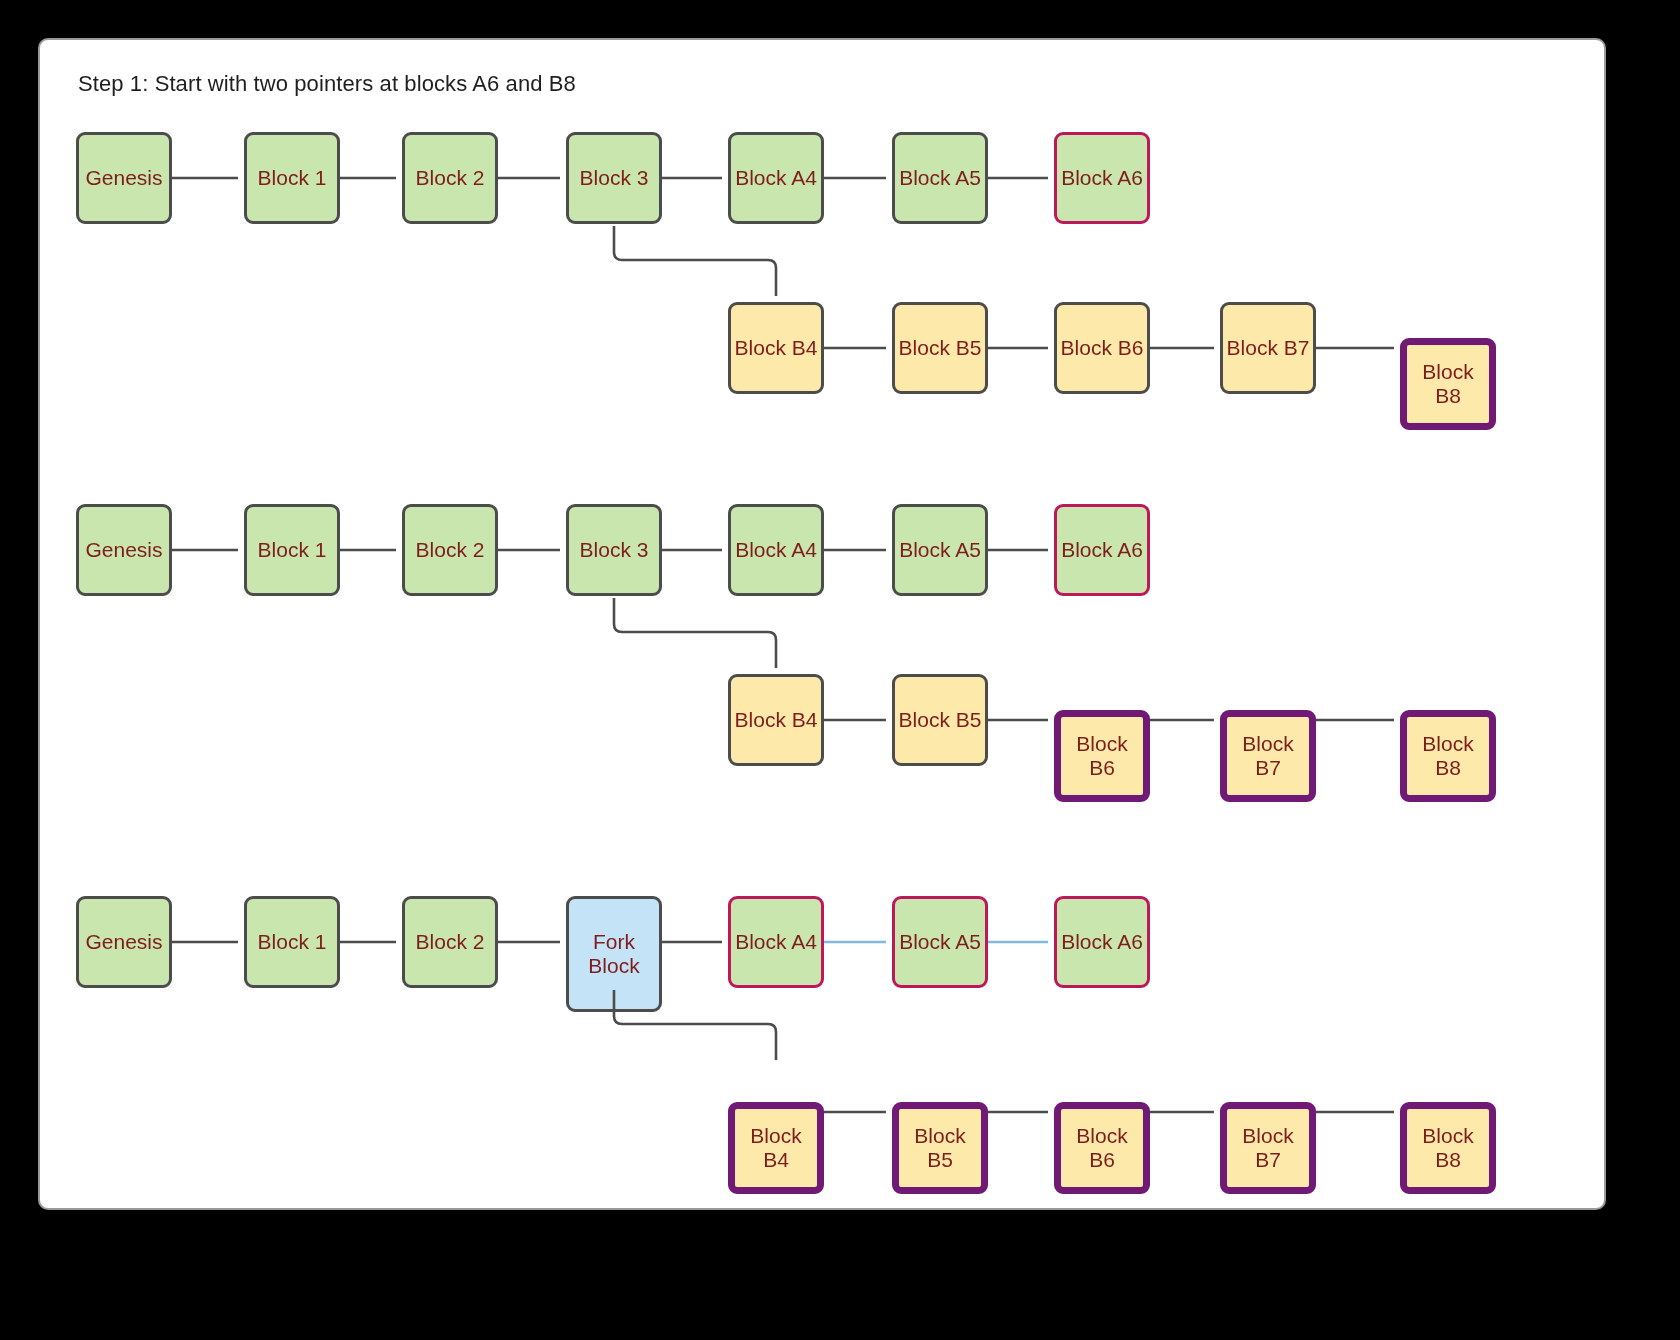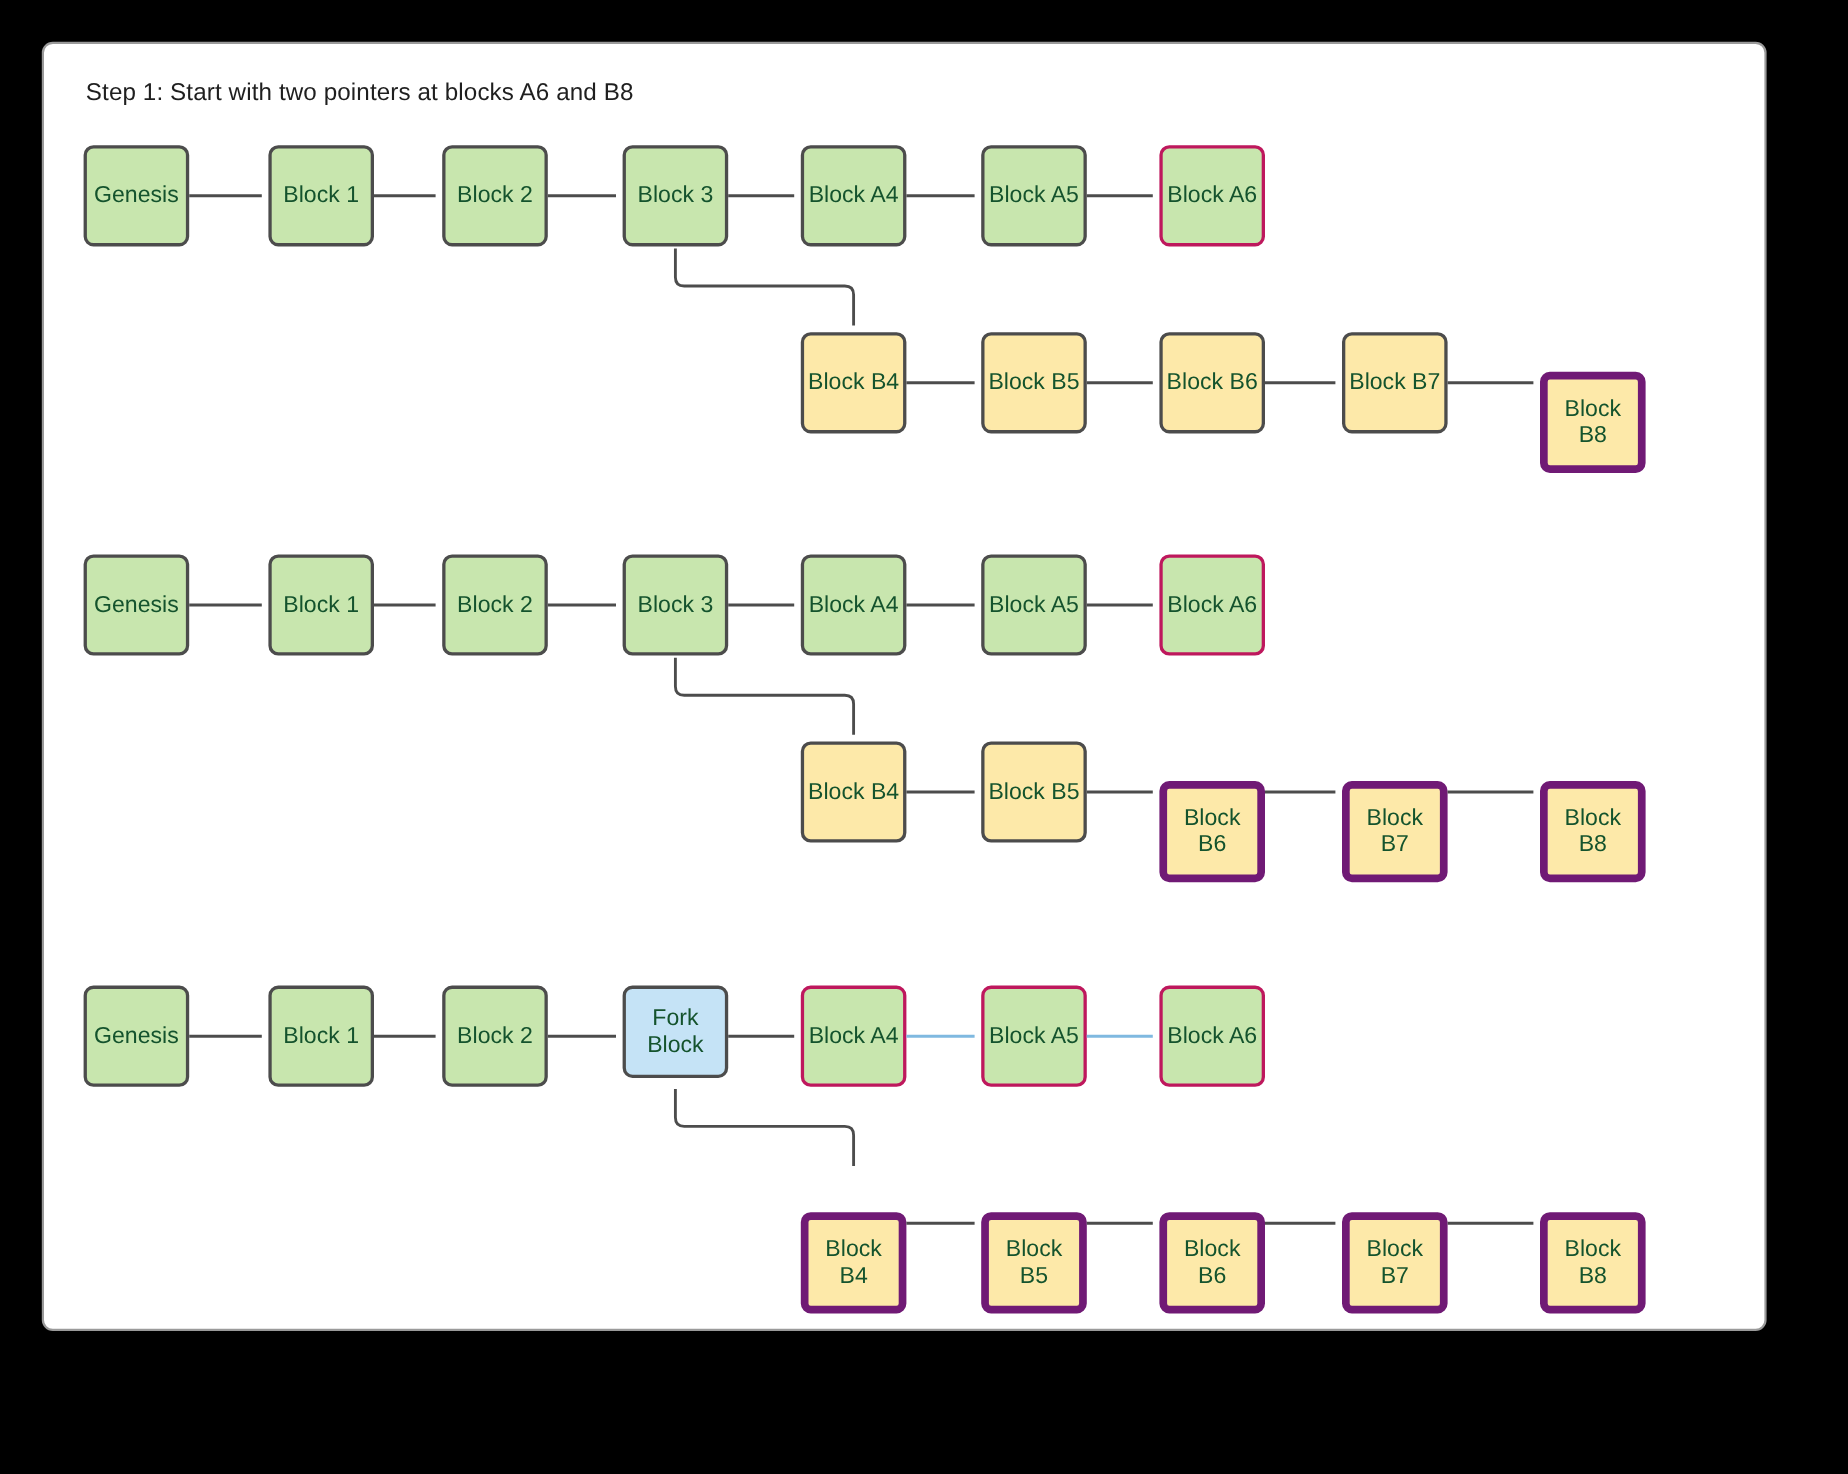--- a/index.html
+++ b/index.html
@@ -41,21 +41,21 @@
   }
   .block {
     position: absolute;
     box-sizing: border-box;
     border-radius: 9px;
     display: flex;
     align-items: center;
     justify-content: center;
     text-align: center;
     font-size: 21px;
-    color: #14532d;
+    color: #7f1d1d;
     line-height: 1.16;
     white-space: pre-line;
   }
   .green  { background: #c8e6ae; }
   .yellow { background: #fde9a9; }
   .blue   { background: #c5e3f6; }
   .bd-dark { border: 3px solid #4c4c4c; }
   .bd-blue { border: 3px solid #be185d; }
   .bd-red  { border: 7px solid #701a75; margin-top: 36px; }
 
@@ -143,21 +143,21 @@
         <line x1="1110" y1="680" x2="1174" y2="680"></line>
         <line x1="1276" y1="680" x2="1354" y2="680"></line>
         <path d="M574,558 L574,584 Q574,592 582,592 L728,592 Q736,592 736,600 L736,628"></path>
       </g>
     </svg>
 
 
     <div class="block green bd-dark" style="left:36px; top:856px; width:96px; height:92px;">Genesis</div>
     <div class="block green bd-dark" style="left:204px; top:856px; width:96px; height:92px;">Block 1</div>
     <div class="block green bd-dark" style="left:362px; top:856px; width:96px; height:92px;">Block 2</div>
-    <div class="block blue bd-dark" style="left:526px; top:856px; width:96px; height:84px;">Fork
+    <div class="block blue bd-dark" style="left:526px; top:856px; width:96px; height:116px;">Fork
 Block</div>
     <div class="block green bd-blue" style="left:688px; top:856px; width:96px; height:92px;">Block A4</div>
     <div class="block green bd-blue" style="left:852px; top:856px; width:96px; height:92px;">Block A5</div>
     <div class="block green bd-blue" style="left:1014px; top:856px; width:96px; height:92px;">Block A6</div>
 
     <div class="block yellow bd-red" style="left:688px; top:1026px; width:96px; height:92px;">Block B4</div>
     <div class="block yellow bd-red" style="left:852px; top:1026px; width:96px; height:92px;">Block B5</div>
     <div class="block yellow bd-red" style="left:1014px; top:1026px; width:96px; height:92px;">Block B6</div>
     <div class="block yellow bd-red" style="left:1180px; top:1026px; width:96px; height:92px;">Block B7</div>
     <div class="block yellow bd-red" style="left:1360px; top:1026px; width:96px; height:92px;">Block B8</div>

